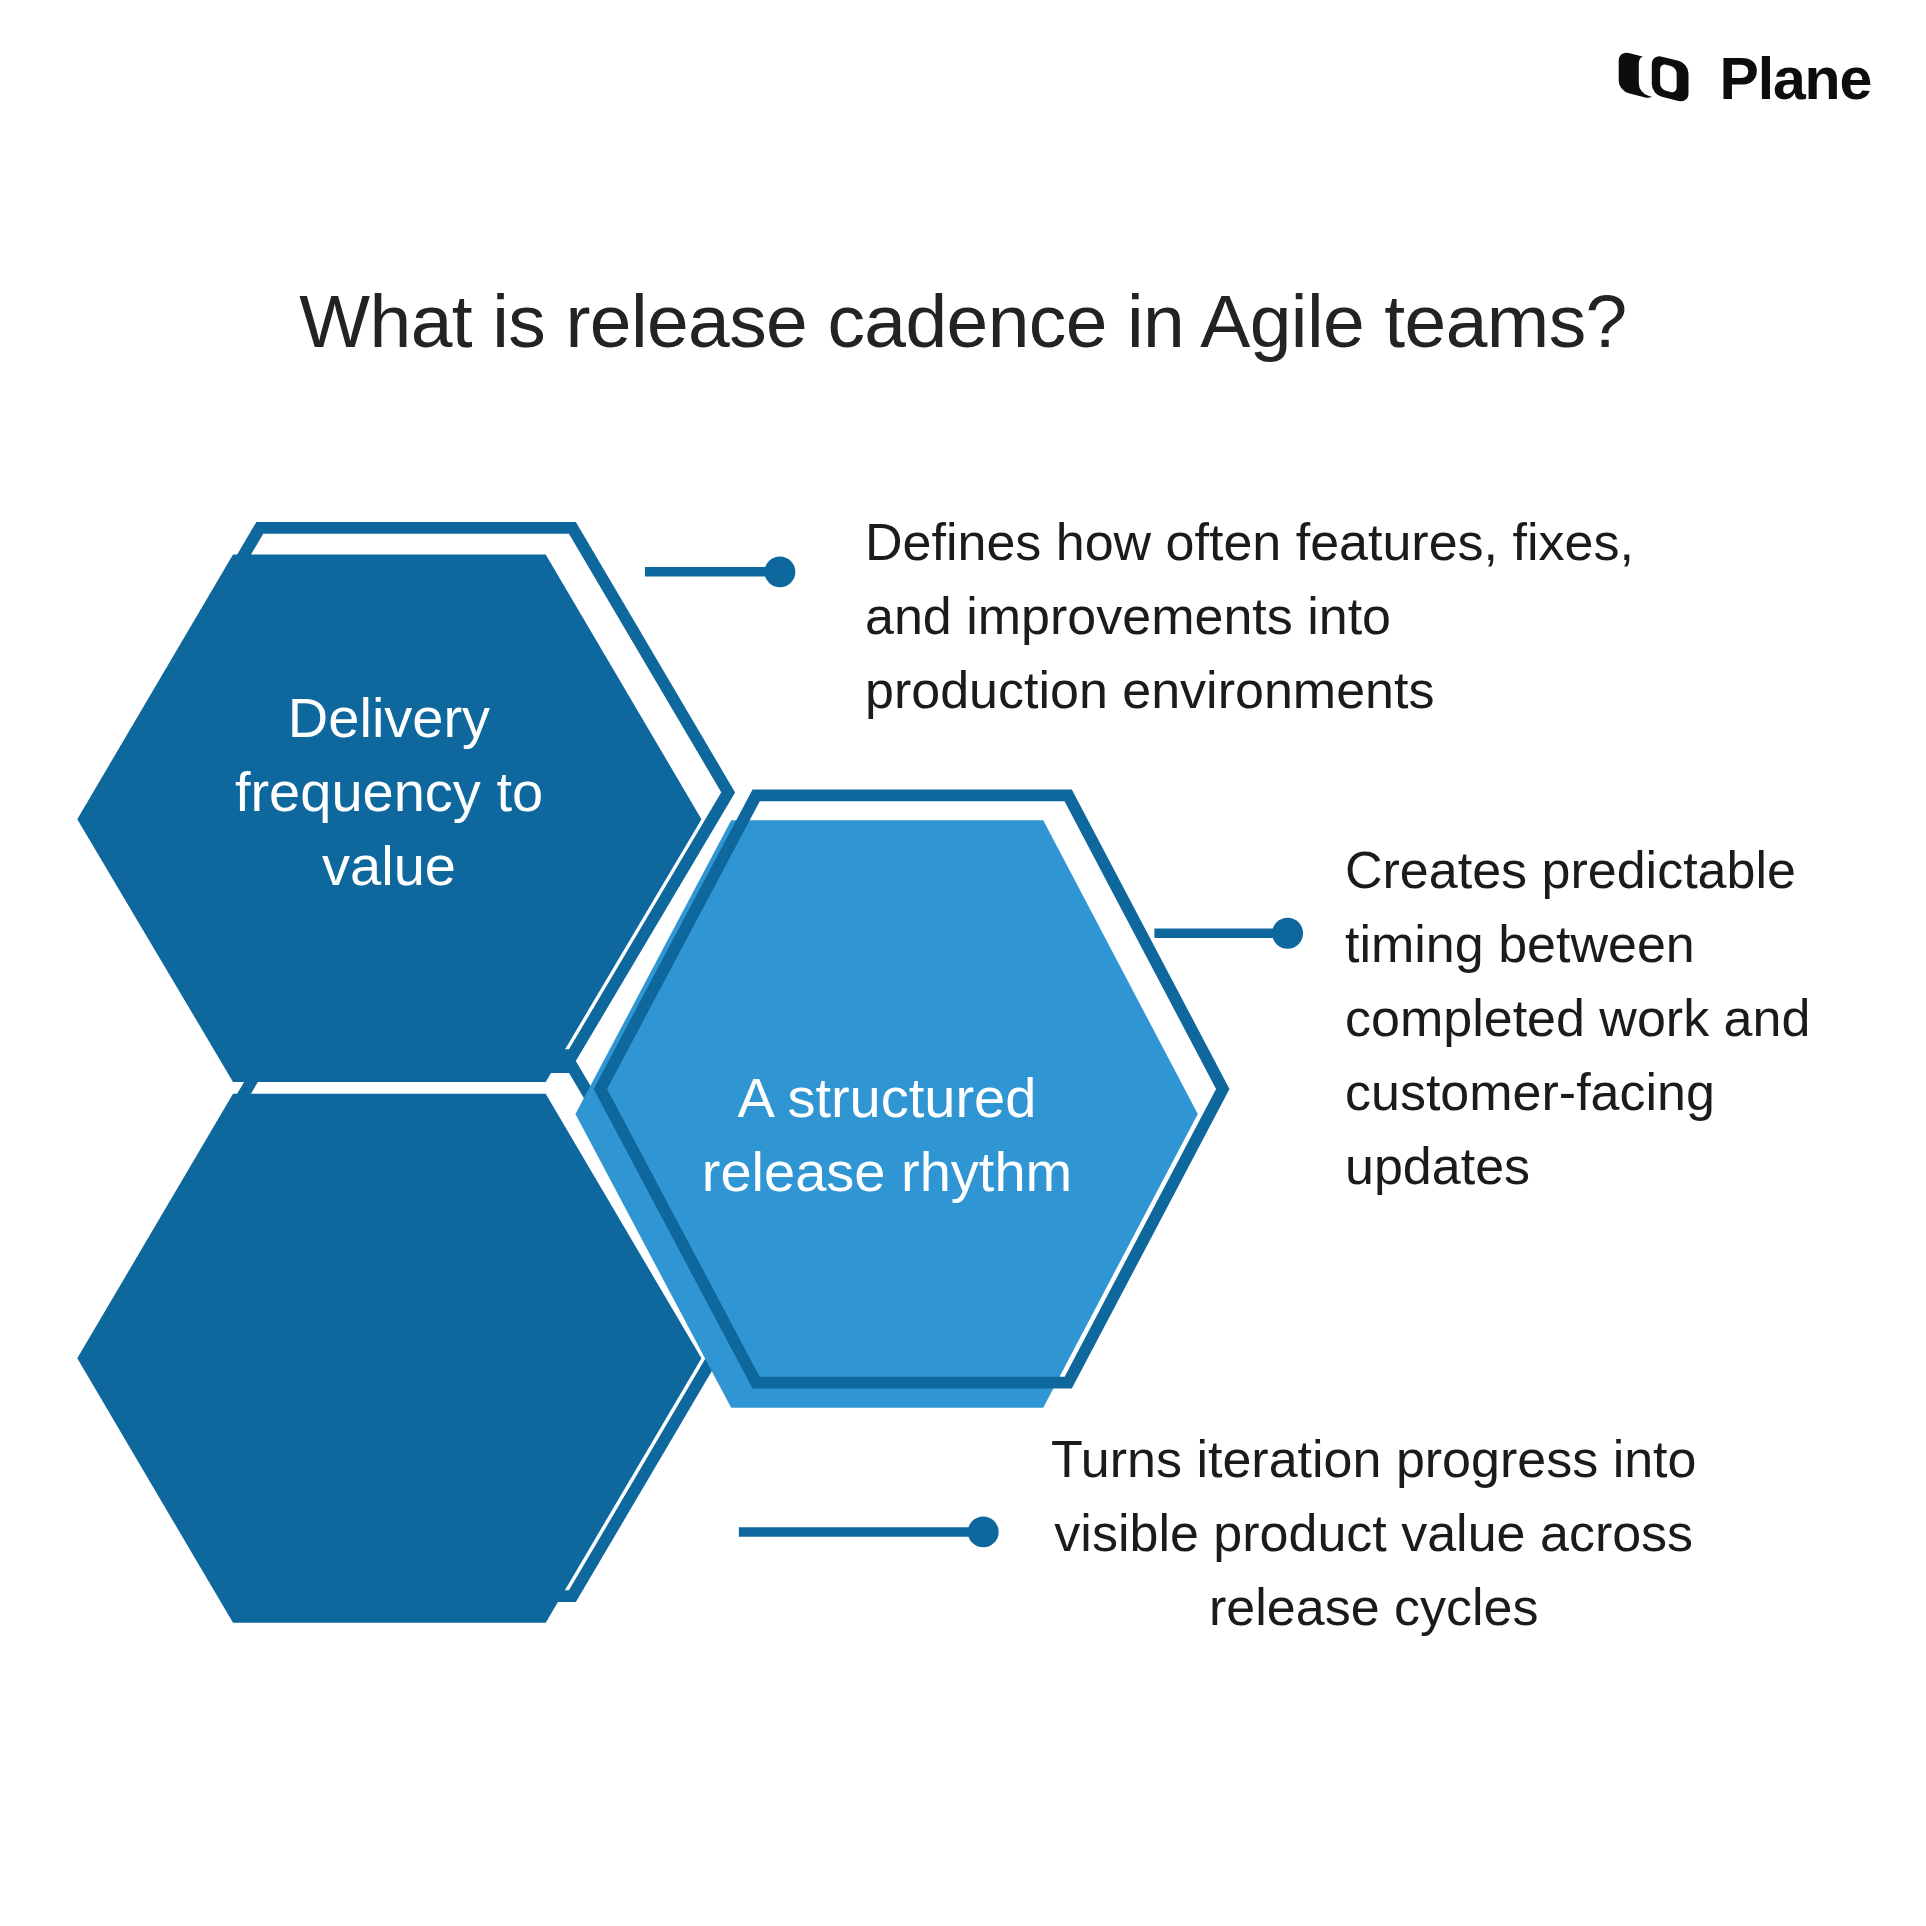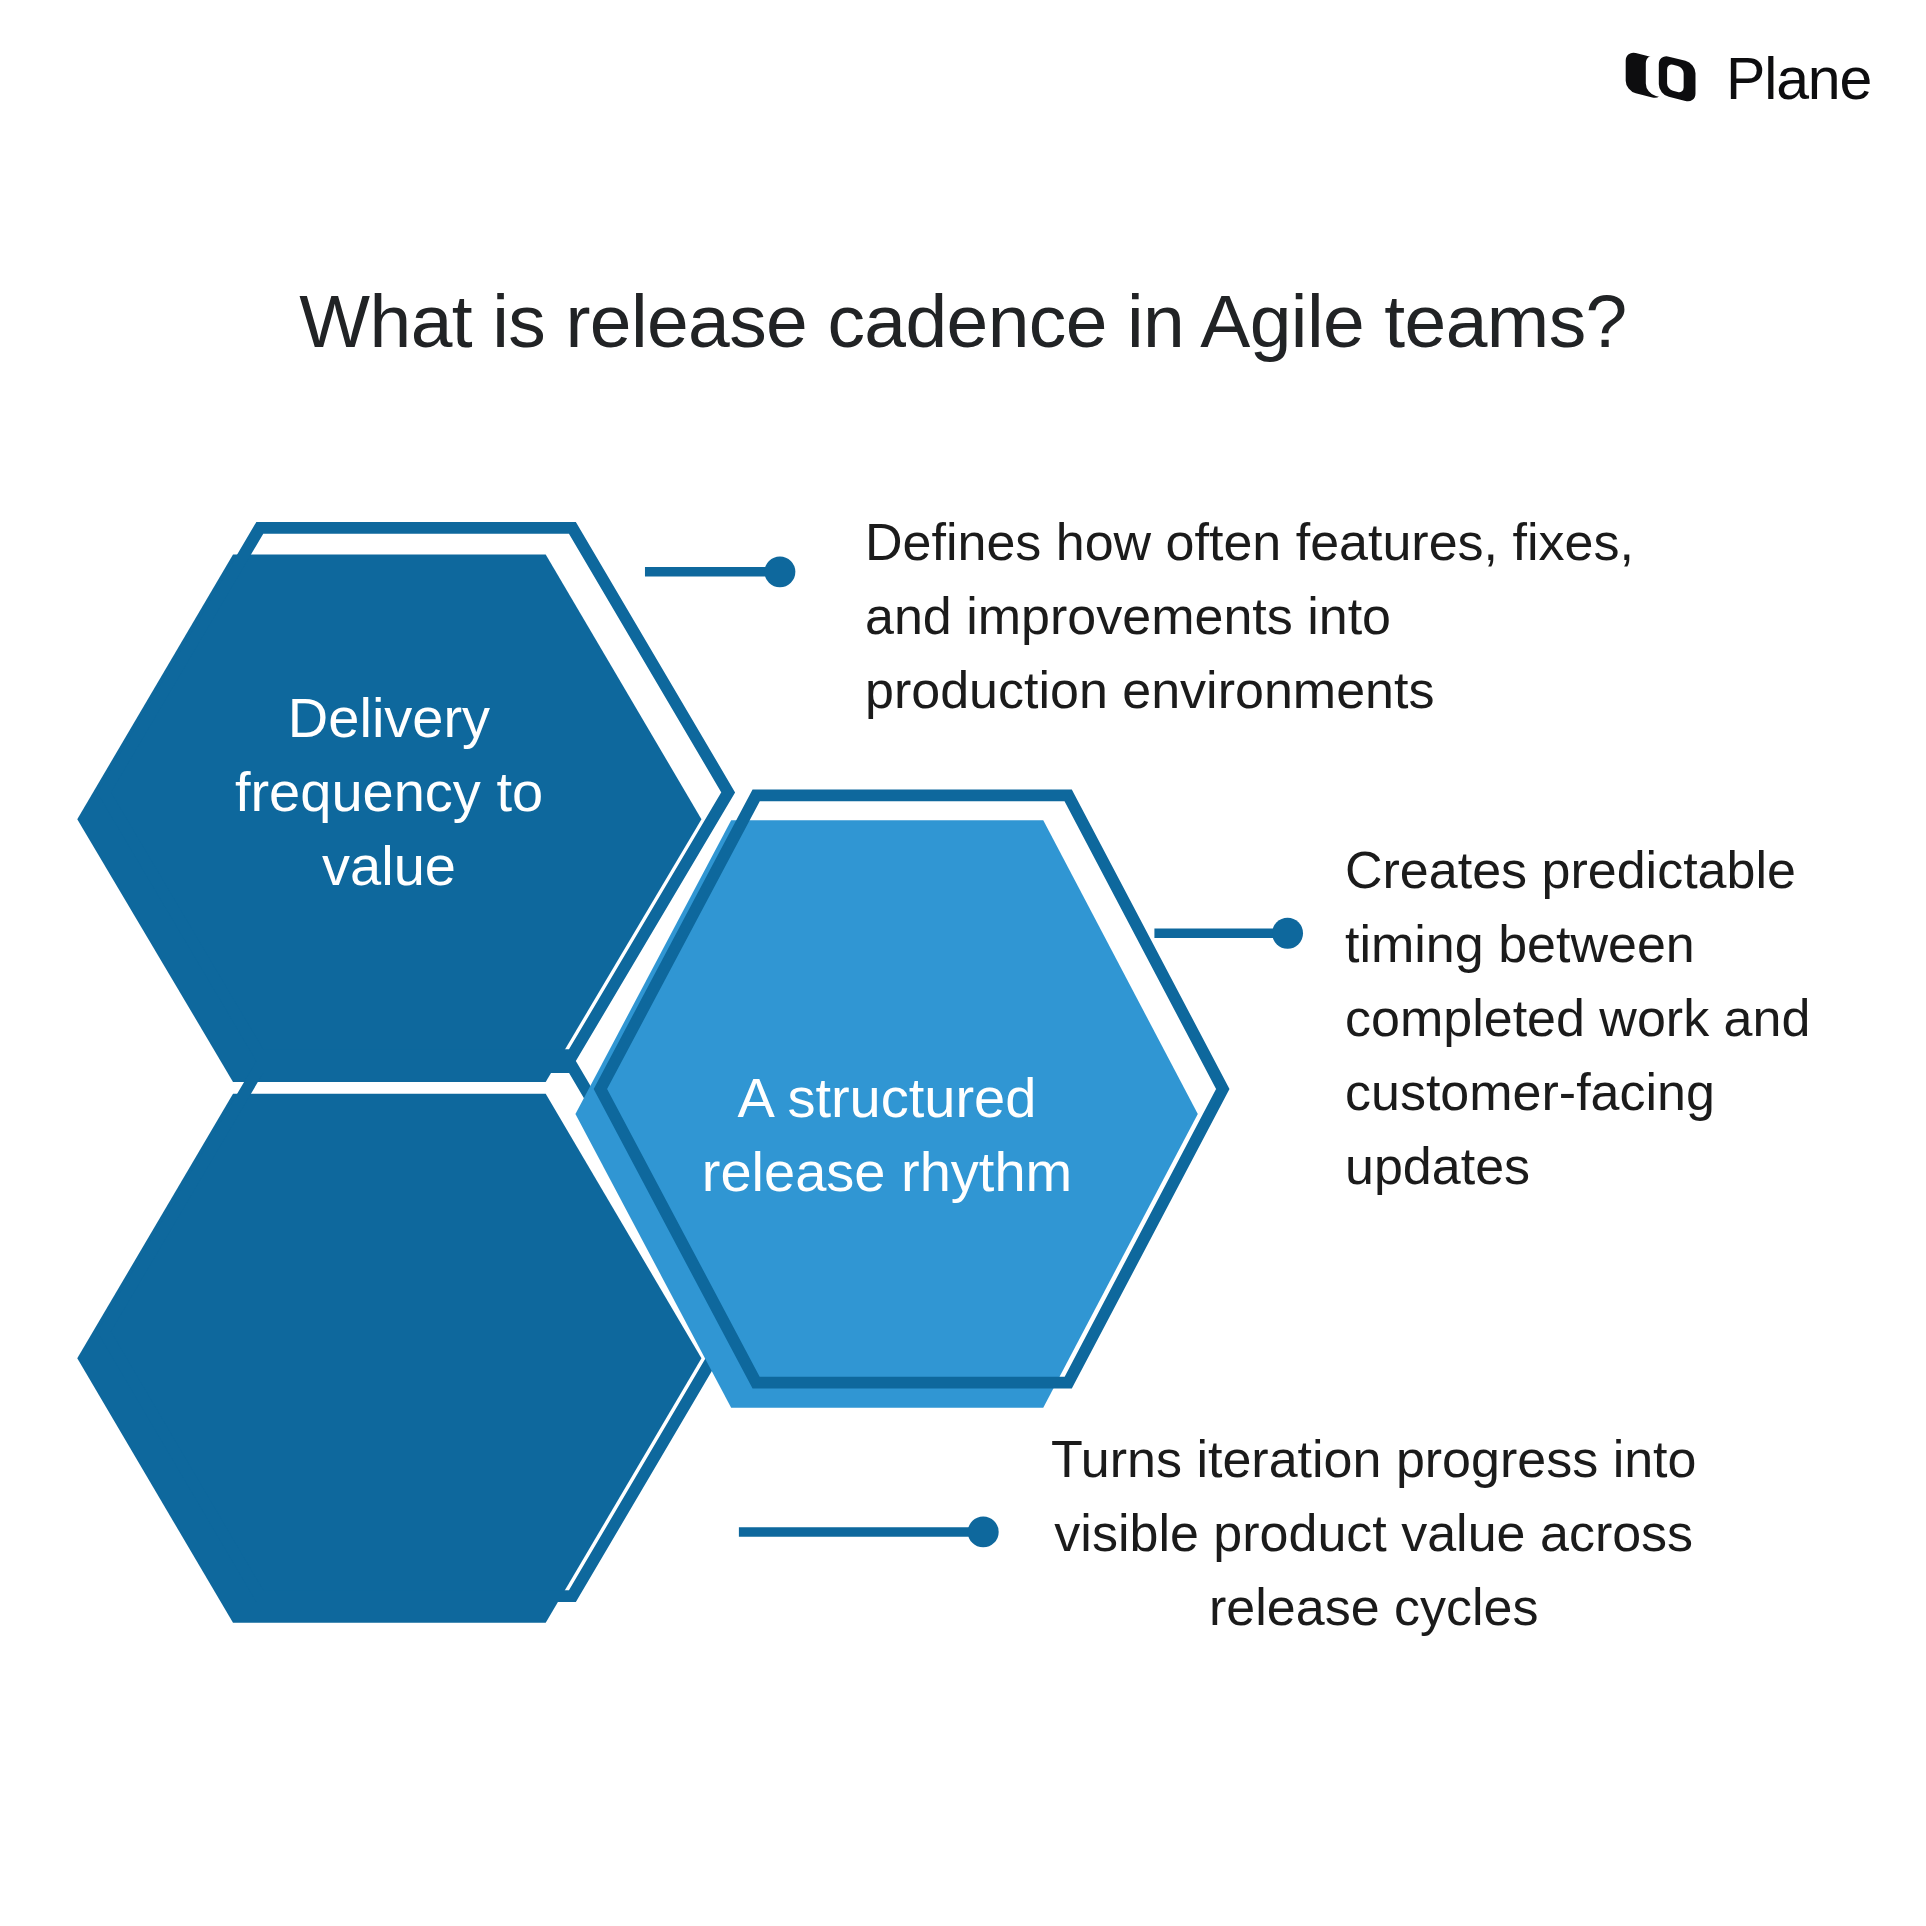--- a/index.html
+++ b/index.html
@@ -24,21 +24,21 @@
   }
   
   .logo{
     position:absolute;
     top:45px; right:55px;
     display:flex; align-items:center; gap:15.5px;
   }
   .logo-mark{display:block;}
   .logo-text{
     font-size:59px;
-    font-weight:normal;
+    font-weight:bold;
     color:var(--logo-black);
     letter-spacing:-1.2px;
   }
   
   .title{
     position:absolute;
     top:278px; left:0;
     width:1926px;
     margin:0;
     text-align:center;

